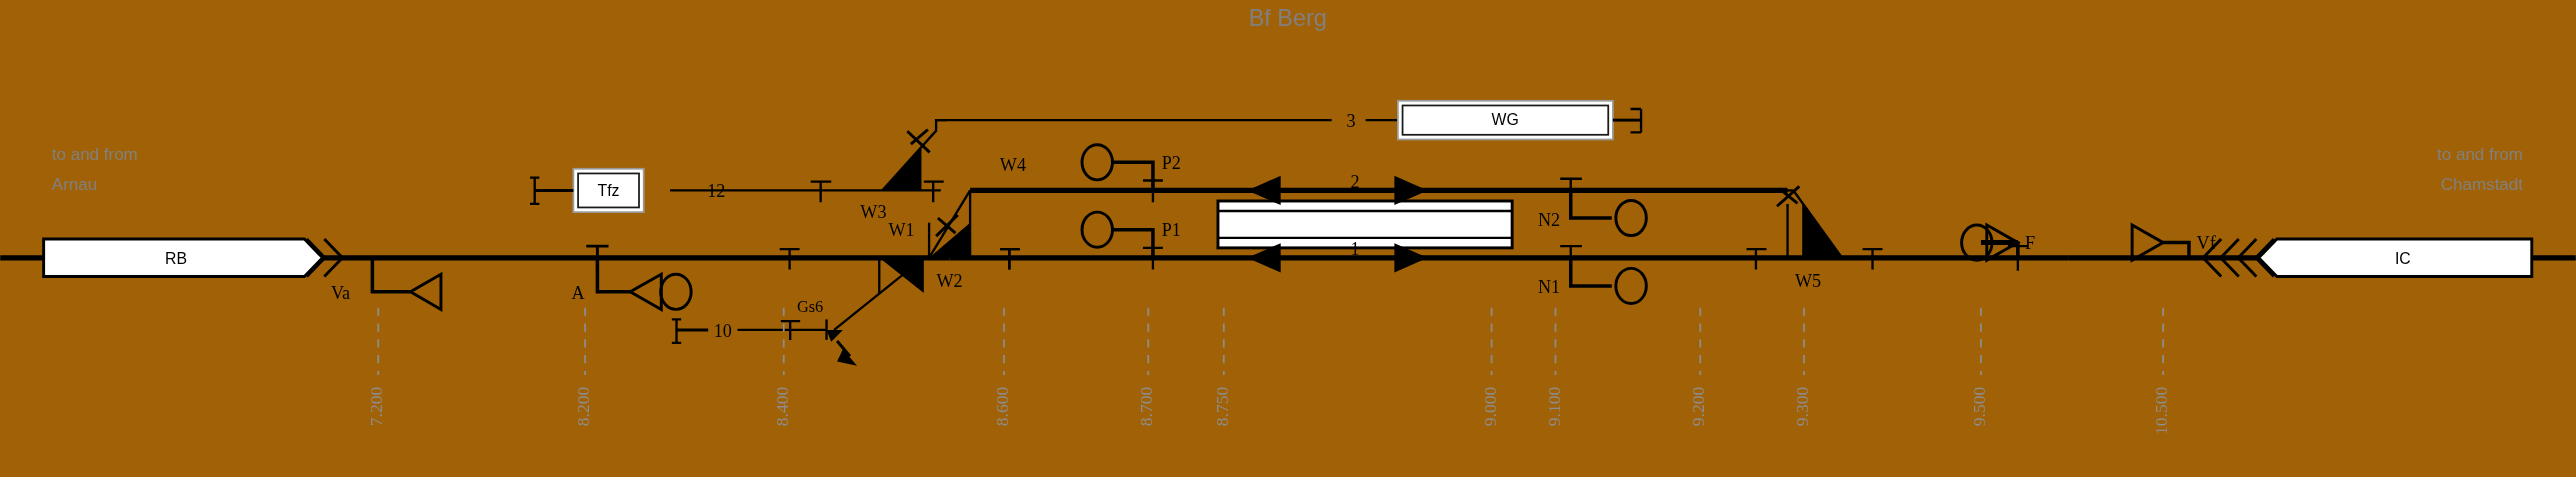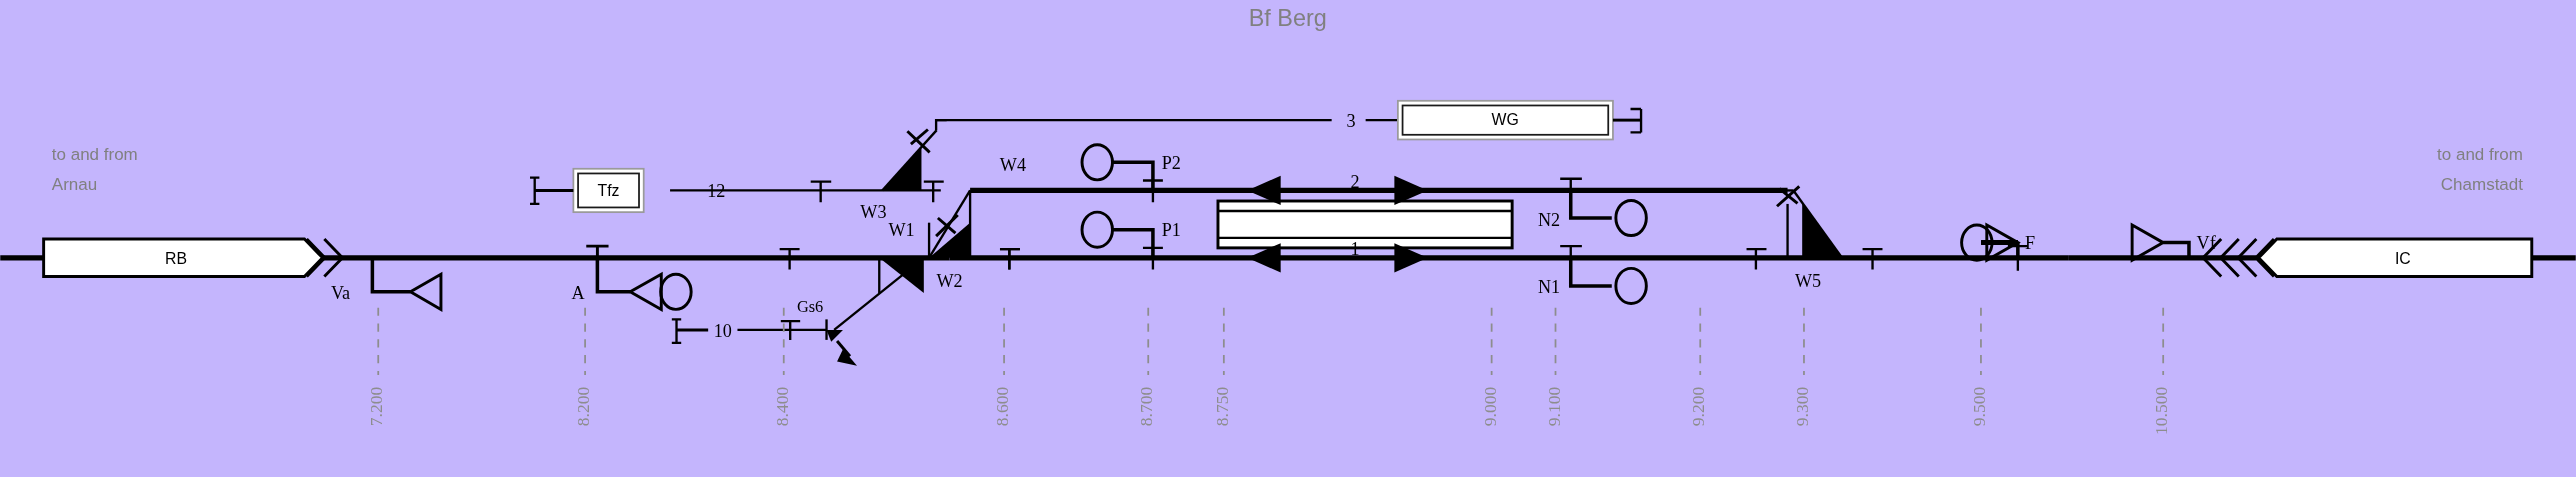--- a/index.html
+++ b/index.html
@@ -7,21 +7,21 @@
     padding: 0;
     background: #ffffff;
   }
   body {
     font-family: "Liberation Sans", sans-serif;
   }
   #stage {
     position: relative;
     width: 2576px;
     height: 477px;
-    background: #c4b5fd;
+    background: #a16207;
     overflow: hidden;
   }
   svg#diagram {
     position: absolute;
     left: 0;
     top: 0;
     width: 2576px;
     height: 477px;
     display: block;
   }

